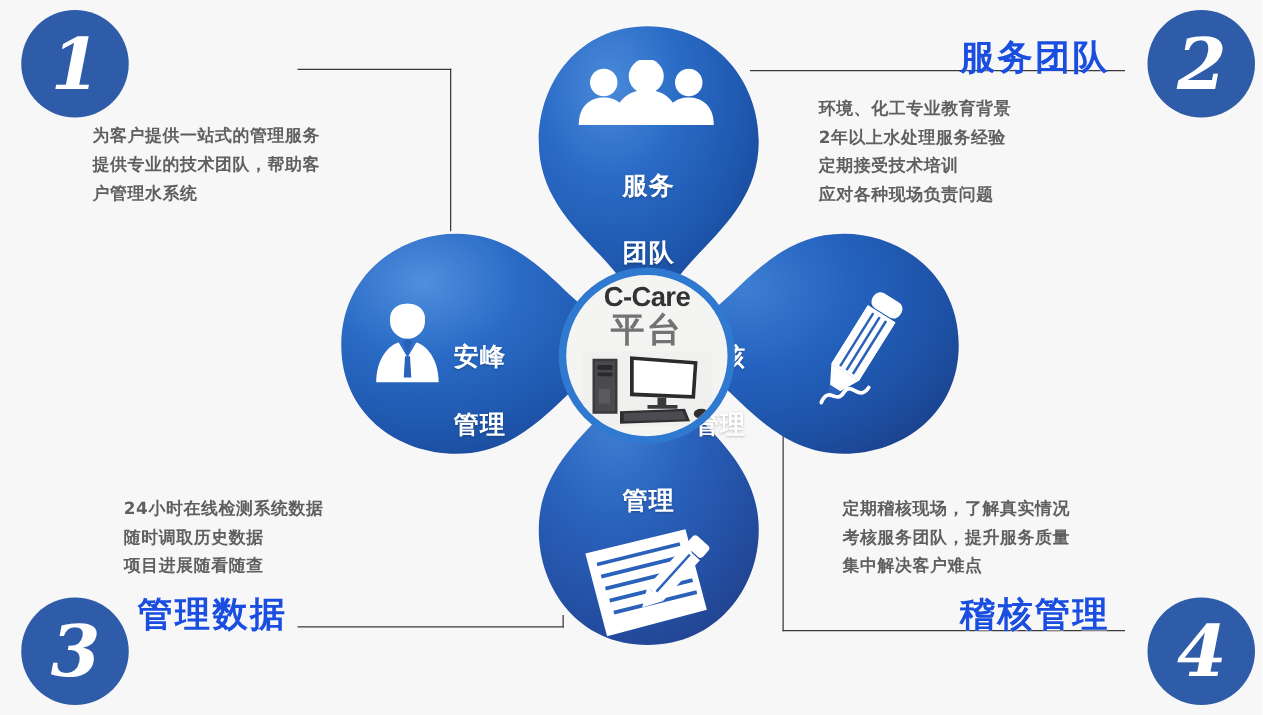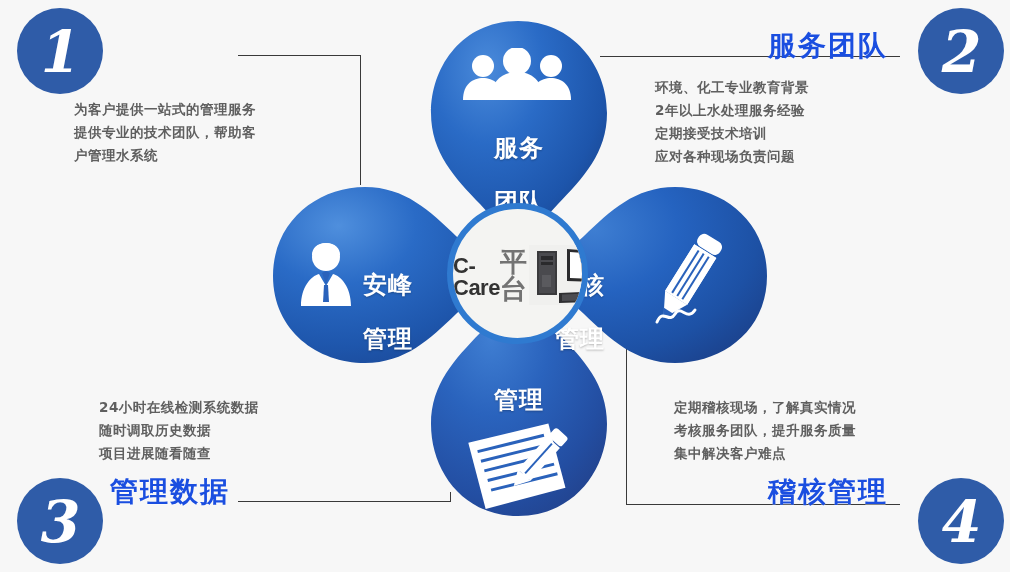--- a/index.html
+++ b/index.html
@@ -85,40 +85,40 @@
     position:absolute;
     left:255px;top:8px;
     width:530px;height:520px;
   }
   
   #flower svg{position:absolute;left:0;top:0;}
 
   .petal-label{
     position:absolute;
     color:#ffffff;font-weight:bold;
-    font-size:24px;line-height:27px;
+    font-size:20px;line-height:27px;
     text-align:center;
     letter-spacing:1px;
     text-shadow:0 1px 2px rgba(0,0,0,.25);
     white-space:pre-line;
     z-index:6;
     pointer-events:none;
   }
   .petal-icon{position:absolute;z-index:6;pointer-events:none;}
 
   
   #hub{
     position:absolute;
-    left:447px;top:203px;
+    left:447px;top:214px;
     width:141px;height:141px;
     border-radius:50%;
     background:#f4f4f2;
     border:6px solid #2f7ad0;
     box-sizing:border-box;
-    display:flex;flex-direction:row;
+    display:flex;flex-direction:column;
     align-items:center;
     z-index:10;
     overflow:hidden;
   }
   #hub-en{
     margin-top:7px;
     font-size:22px;font-weight:bold;color:#333333;
     font-family:"Liberation Sans","DejaVu Sans",sans-serif;
     letter-spacing:-.5px;line-height:1;
   }

